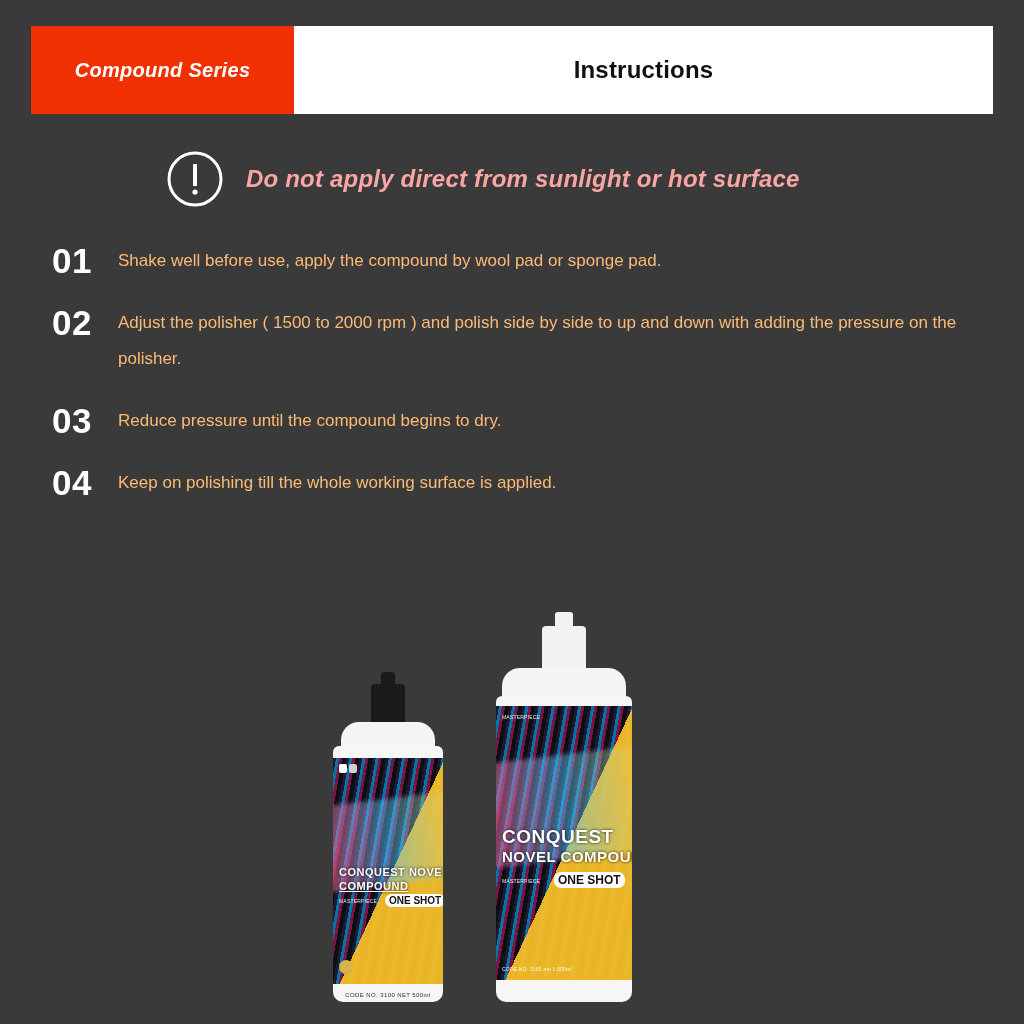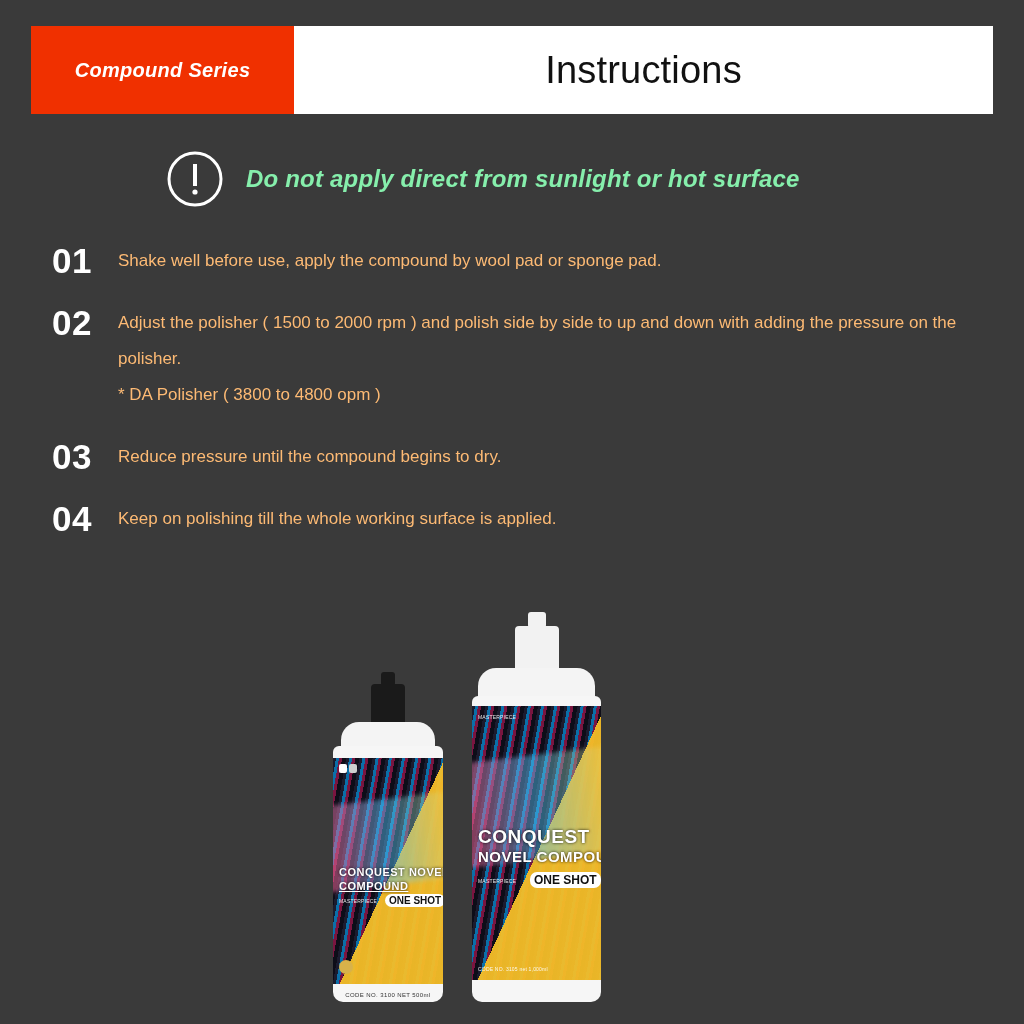--- a/index.html
+++ b/index.html
@@ -47,41 +47,41 @@
   }
   .header-title {
     flex: 1;
     background: #ffffff;
     display: flex;
     align-items: center;
     justify-content: center;
   }
   .header-title span {
     color: #111111;
-    font-size: 38px;
-    font-weight: normal;
+    font-size: 24px;
+    font-weight: bold;
     letter-spacing: 0.2px;
   }
 
   
   .warning {
     position: absolute;
     left: 166px;
     top: 150px;
     display: flex;
     align-items: center;
   }
   .warn-icon {
     width: 58px;
     height: 58px;
     flex: 0 0 58px;
   }
   .warn-text {
     margin-left: 22px;
-    color: #86efac;
+    color: #fca5a5;
     font-size: 24px;
     font-weight: bold;
     font-style: italic;
     letter-spacing: 0.2px;
   }
 
   
   .steps {
     position: absolute;
     left: 52px;
@@ -118,21 +118,21 @@
     left: 0;
     top: 612px;
     width: 1024px;
     height: 400px;
   }
   .bottle {
     position: absolute;
   }
   
   .bottle-small { left: 333px; top: 60px; width: 110px; height: 330px; }
-  .bottle-large { left: 472px; top: 0px;  width: 113px; height: 390px; padding-left: 16px; }
+  .bottle-large { left: 496px; top: 0px;  width: 136px; height: 390px; }
 
   .cap {
     position: absolute;
     left: 50%;
     transform: translateX(-50%);
     border-radius: 4px 4px 2px 2px;
   }
   .cap-dark { background: #1a1a1a; }
   .cap-light { background: #f2f2f2; }
   .nozzle {
@@ -245,21 +245,20 @@
       <div class="step-num">01</div>
       <div class="step-body">
         <span>Shake well before use, apply the compound by wool pad or sponge pad.</span>
       </div>
     </div>
 
     <div class="step">
       <div class="step-num">02</div>
       <div class="step-body">
         <span>Adjust the polisher ( 1500 to 2000 rpm ) and polish side by side to up and down with adding the pressure on the polisher.</span>
-        <span class="step-note">* DA Polisher ( 3800 to 4800 opm )</span>
       </div>
     </div>
 
     <div class="step">
       <div class="step-num">03</div>
       <div class="step-body">
         <span>Reduce pressure until the compound begins to dry.</span>
       </div>
     </div>
 

